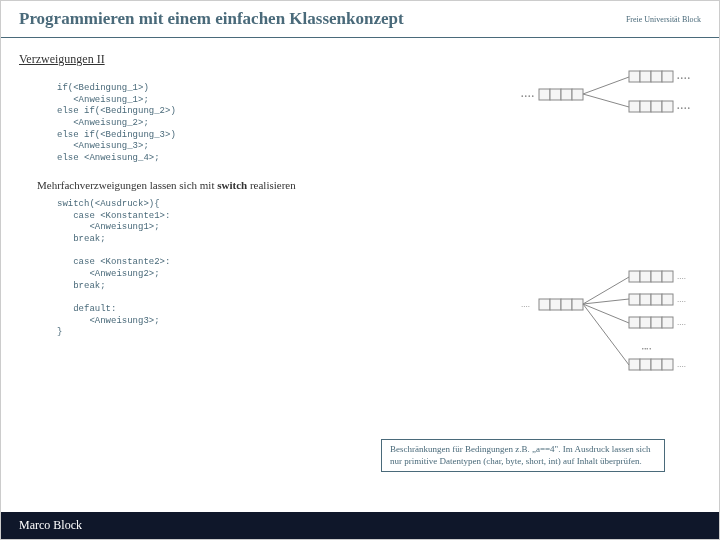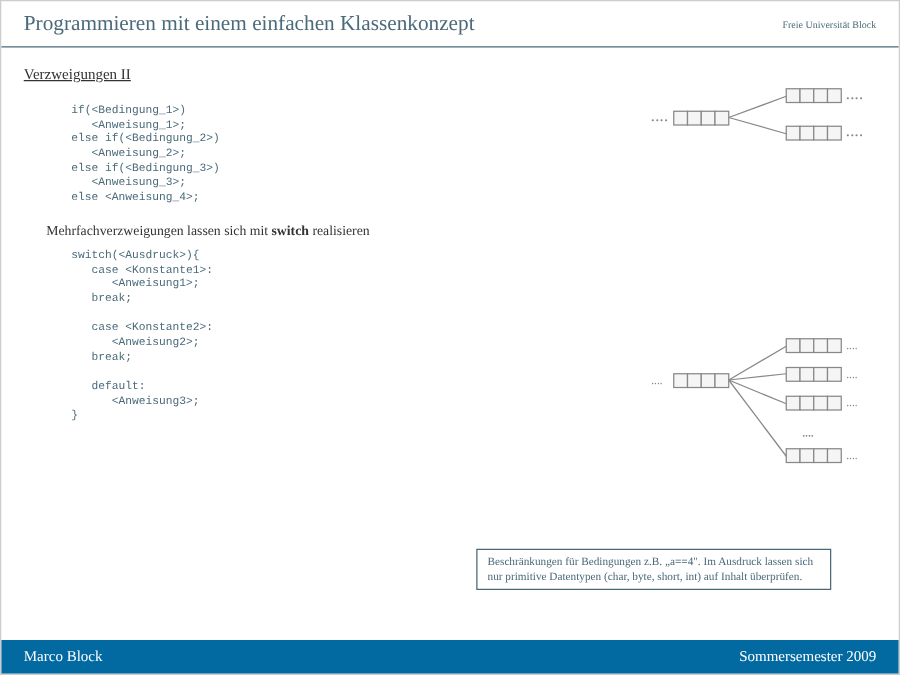--- a/index.html
+++ b/index.html
@@ -1,25 +1,25 @@
 <!DOCTYPE html>
 <html><head>
 <meta charset="utf-8">
 <style>
 *{margin:0;padding:0;box-sizing:border-box}
 body{font-family:Georgia,serif;width:720px;height:540px;background:#fff;position:relative;border:1px solid #ccc}
 .header{border-bottom:1px solid #4a6a7a;padding:8px 18px;display:flex;justify-content:space-between;align-items:center}
-.title{font-size:17px;color:#4a6a7a;font-weight:normal}
+.title{font-size:17px;color:#4a6a7a;font-weight:bold}
 .logo{font-size:8px;color:#4a6a7a}
 .content{padding:14px 18px 0 18px}
 .section-title{font-size:12px;color:#333;text-decoration:underline;margin-bottom:16px}
 .body-text{font-size:11px;color:#333;margin-left:18px;margin-bottom:8px}
 .code-block{font-family:Liberation Mono, monospace;font-size:9px;color:#4a6a7a;margin-left:38px;line-height:1.3;margin-bottom:14px;white-space:pre}
 .note-box{border:1px solid #4a6a7a;padding:4px 8px;font-size:9px;color:#4a6a7a;position:absolute;left:380px;top:438px;width:284px;line-height:1.3}
-.footer{position:absolute;bottom:0;left:0;right:0;background:#0369a1;color:#fff;padding:6px 18px;display:flex;justify-content:space-between;font-size:12px}
+.footer{position:absolute;bottom:0;left:0;right:0;background:#0f172a;color:#fff;padding:6px 18px;display:flex;justify-content:space-between;font-size:12px}
 .diagram{position:absolute}
 .diag1{right:20px;top:68px}
 .diag2{right:20px;top:268px}
 .dots{font-size:10px;color:#888;font-weight:bold;letter-spacing:1px}
 svg{overflow:visible}
 </style>
 </head>
 <body>
 
 <div class="header">
@@ -115,14 +115,13 @@
     <text x="158" y="10" fill="#888" font-size="9">....</text>
     <text x="158" y="33" fill="#888" font-size="9">....</text>
     <text x="158" y="56" fill="#888" font-size="9">....</text>
     <text x="158" y="98" fill="#888" font-size="9">....</text>
     <text x="127" y="78" fill="#888" font-size="12" style="writing-mode:vertical-rl">⁞</text>
   </svg>
 </div>
 
 <div class="footer">
   <span>Marco Block</span>
-  <span>Sommersemester 2009</span>
 </div>
 
 </body></html>

